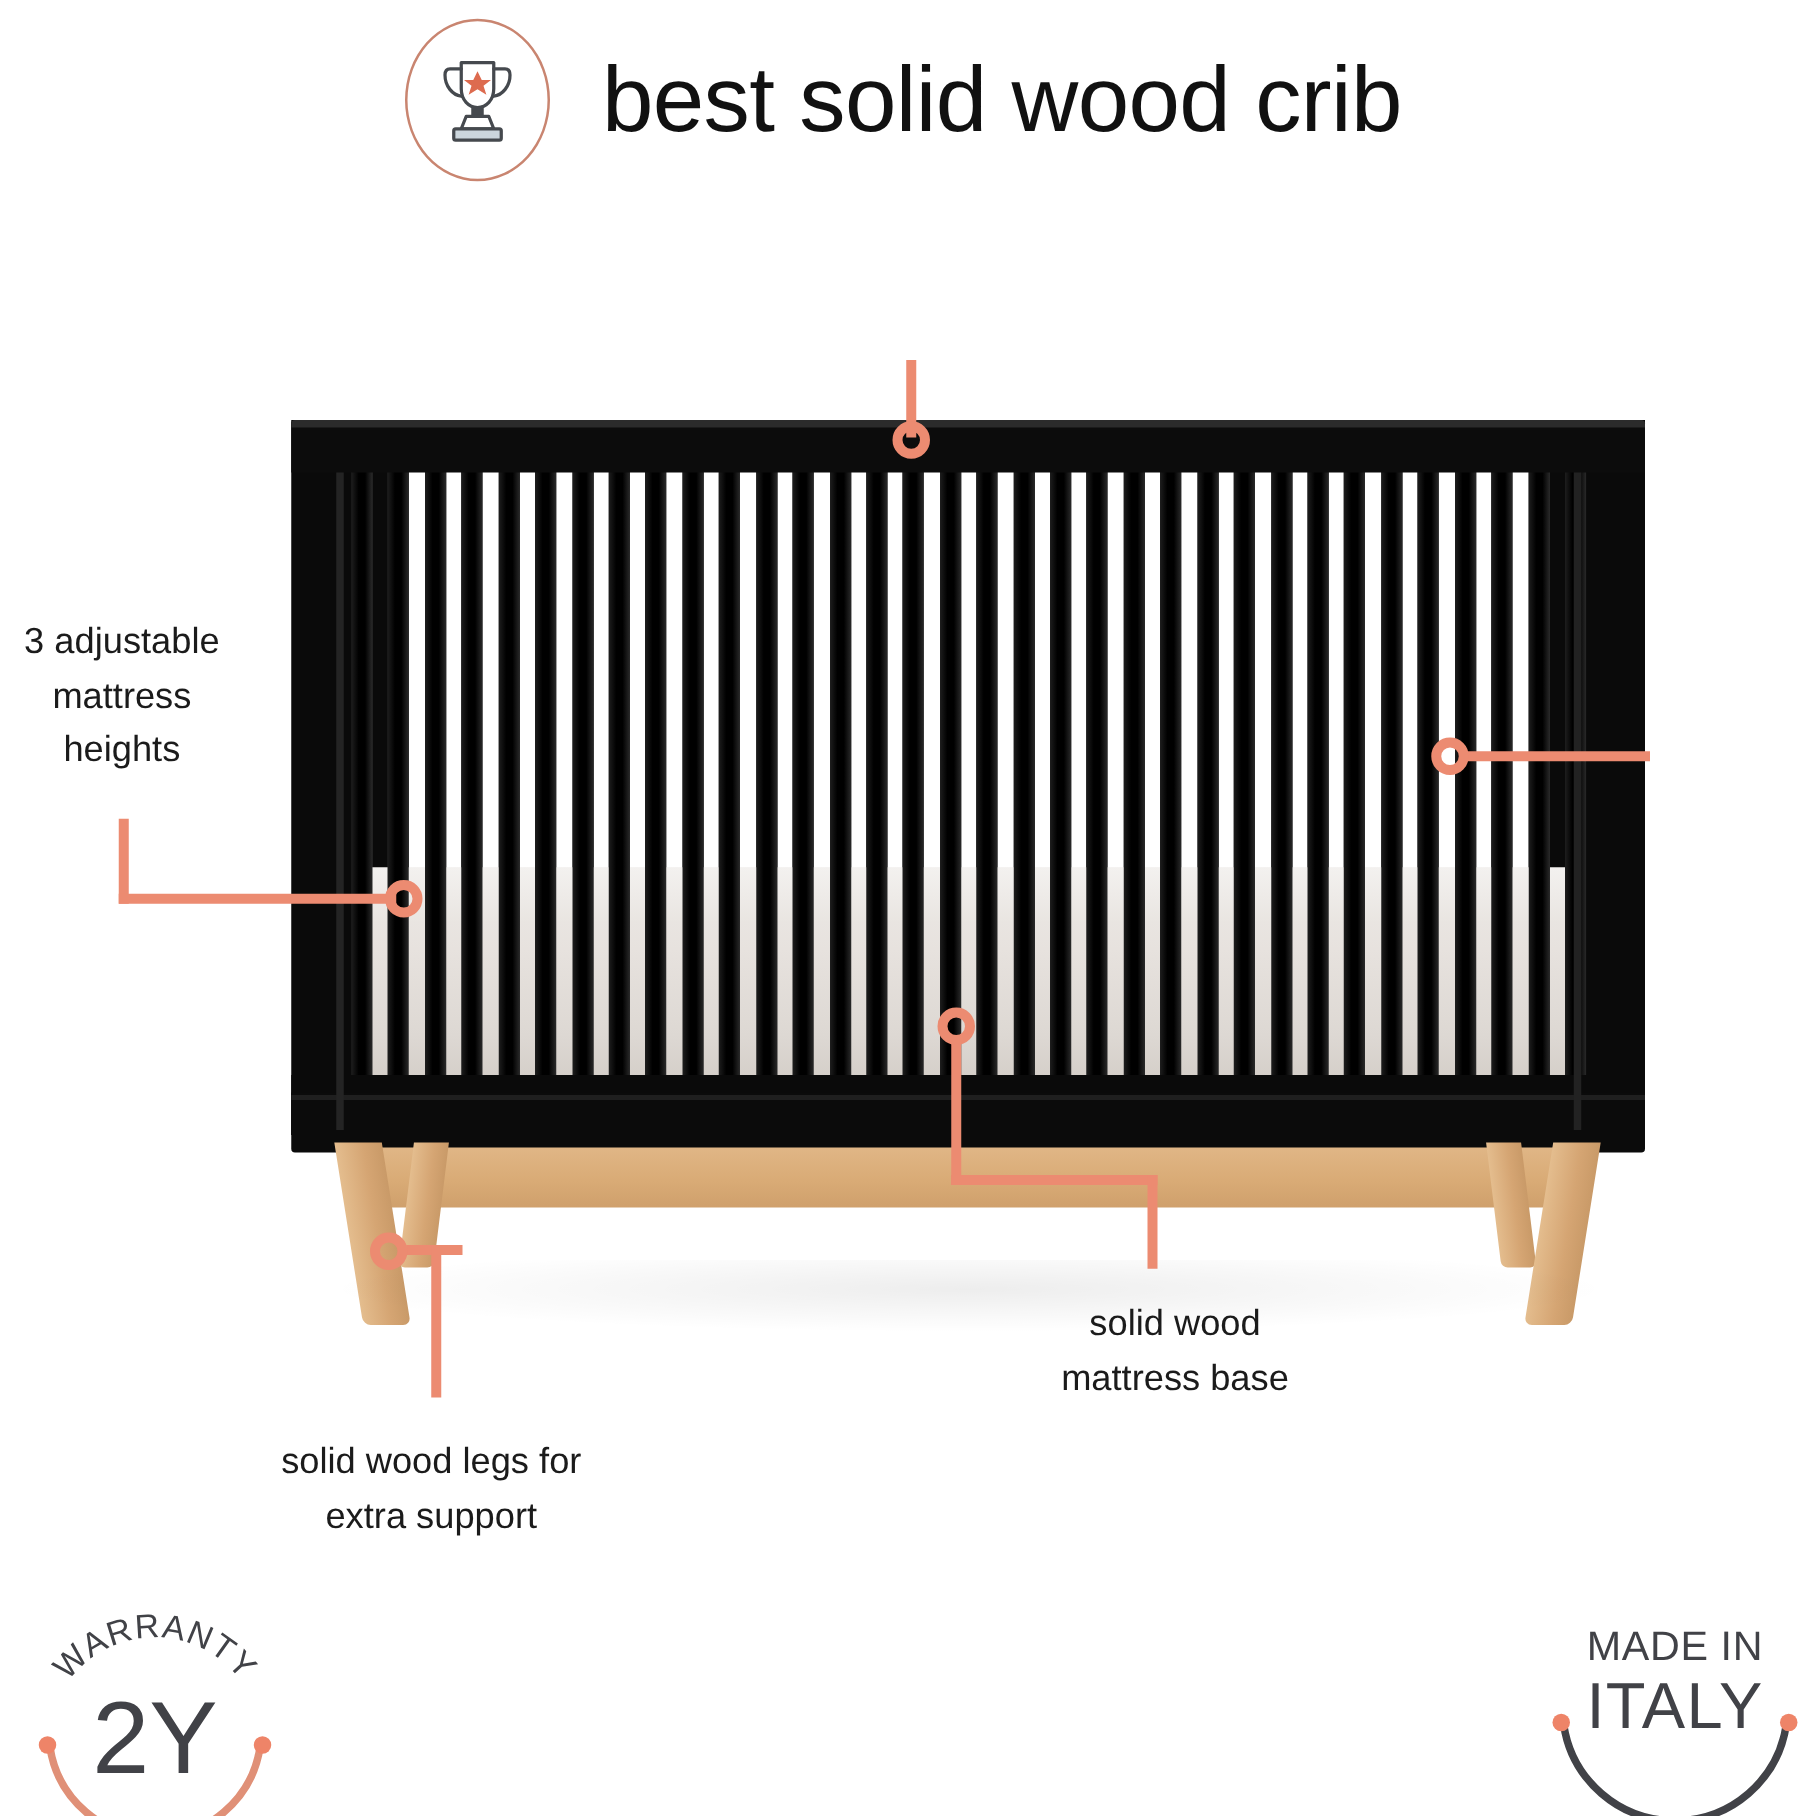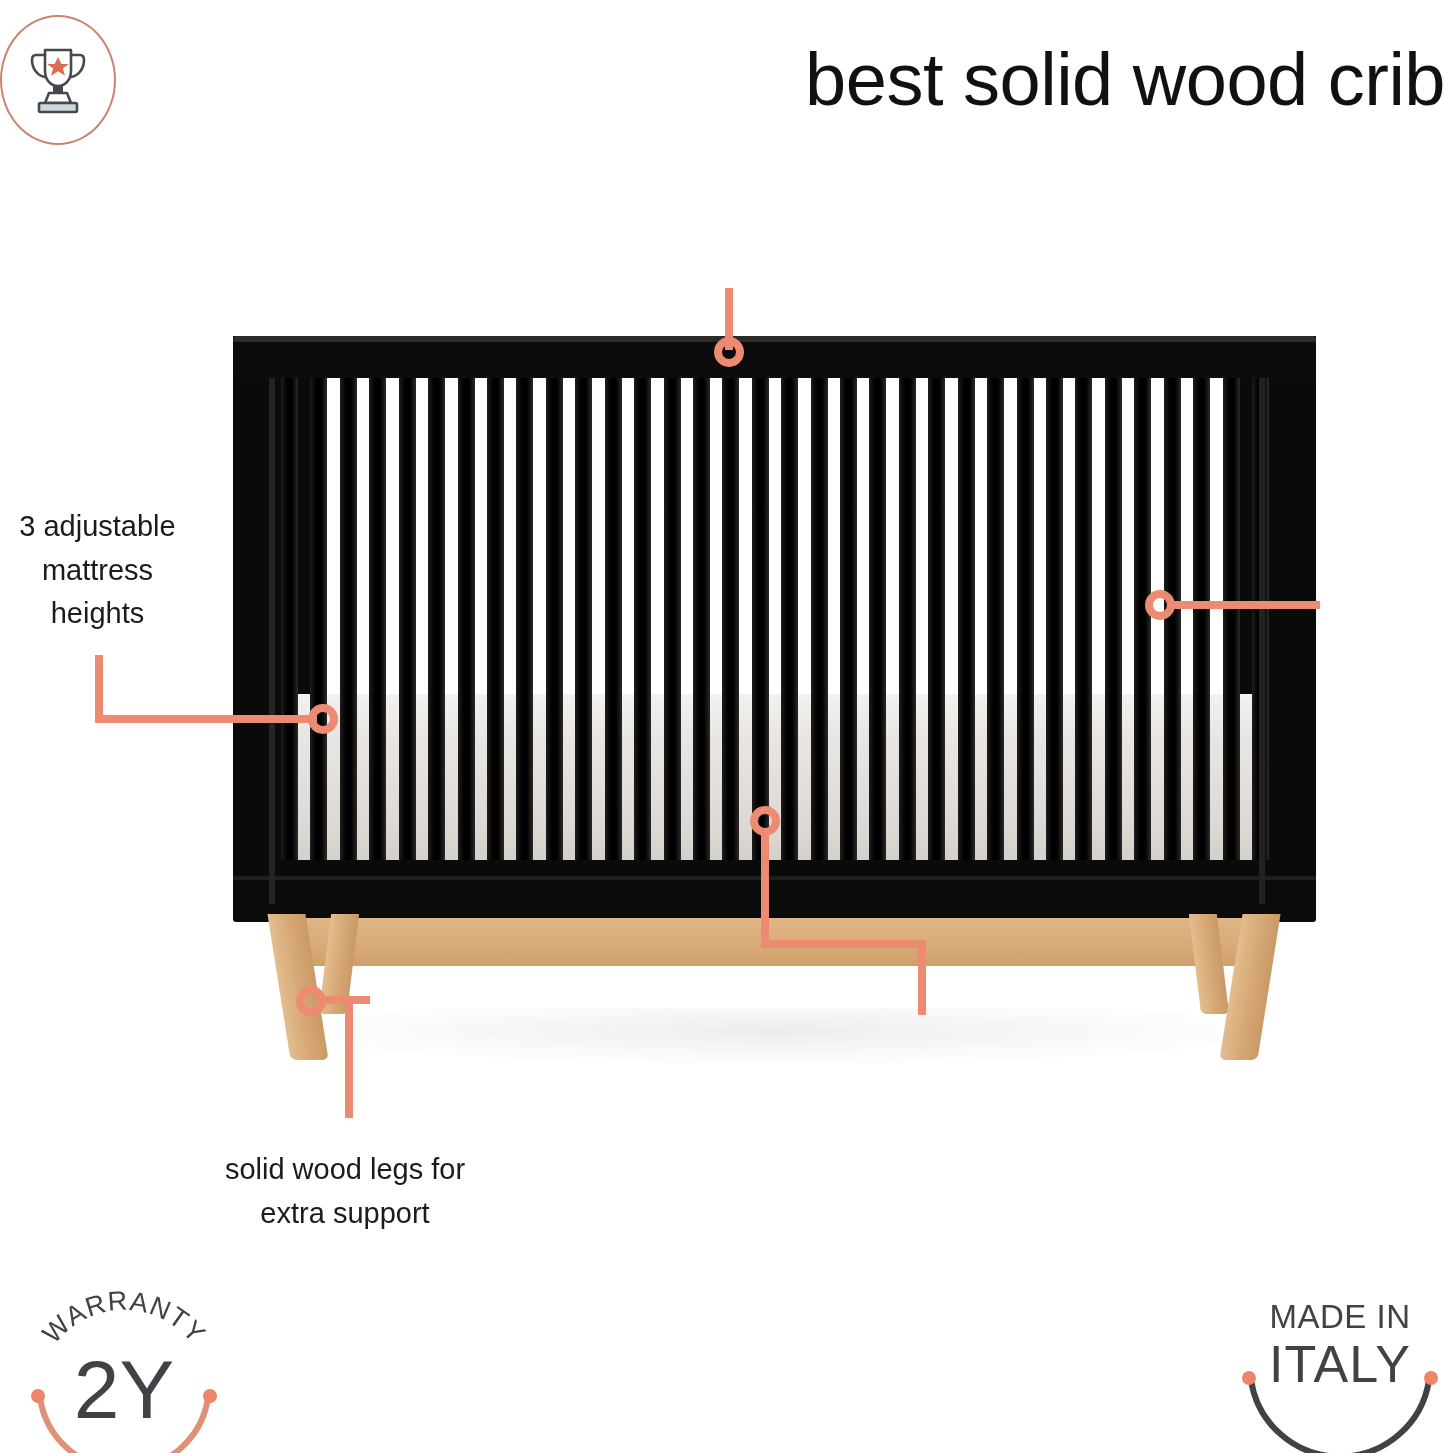--- a/index.html
+++ b/index.html
@@ -17,21 +17,21 @@
     background: #ffffff;
   }
 
   
   #header {
     position: absolute;
     left: 0; top: 0;
     width: 1445px; height: 160px;
     display: flex;
     align-items: center;
-    justify-content: space-between;
+    justify-content: center;
   }
   #award-badge {
     position: relative;
     width: 116px; height: 130px;
     border: 2.5px solid #C98570;
     border-radius: 50%;
     flex: 0 0 auto;
     display: flex;
     align-items: center;
     justify-content: center;
@@ -348,34 +348,36 @@
     <div class="wood-leg leg-outer-left"></div>
     <div class="wood-leg leg-inner-left"></div>
     <div class="wood-leg leg-inner-right"></div>
     <div class="wood-leg leg-outer-right"></div>
     <div class="floor-shadow"></div>
   </div>
 
   <div class="lead" style="left:725px; top:288px; width:8px; height:62px;"></div>
   <div class="marker" style="left:714px; top:337px;"></div>
 
-  <div class="callout-text" style="left:0px; top:505px; width:195px; text-align:center;">3 adjustable
+  <div class="callout-text" style="left:0px; top:492px; width:195px; text-align:center;">3 adjustable
 mattress
 heights</div>
   <div class="lead" style="left:95px; top:655px; width:8px; height:68px;"></div>
   <div class="lead" style="left:95px; top:715px; width:222px; height:8px;"></div>
   <div class="marker" style="left:308px; top:704px;"></div>
 
   <div class="lead" style="left:1168px; top:601px; width:152px; height:8px;"></div>
   <div class="marker" style="left:1145px; top:590px;"></div>
 
   <div class="lead" style="left:761px; top:830px; width:8px; height:118px;"></div>
   <div class="lead" style="left:761px; top:940px; width:165px; height:8px;"></div>
   <div class="lead" style="left:918px; top:940px; width:8px; height:75px;"></div>
   <div class="marker" style="left:750px; top:806px;"></div>
+  <div class="callout-text" style="left:795px; top:1038px; width:290px; text-align:center;">solid wood
+mattress base</div>
 
   <div class="marker" style="left:296px; top:986px;"></div>
   <div class="lead" style="left:325px; top:996px; width:45px; height:8px;"></div>
   <div class="lead" style="left:345px; top:996px; width:8px; height:122px;"></div>
   <div class="callout-text" style="left:155px; top:1148px; width:380px; text-align:center;">solid wood legs for
 extra support</div>
 
   <div id="badges">
 
     <div class="arc-badge" style="left:10px; top:0px;">

